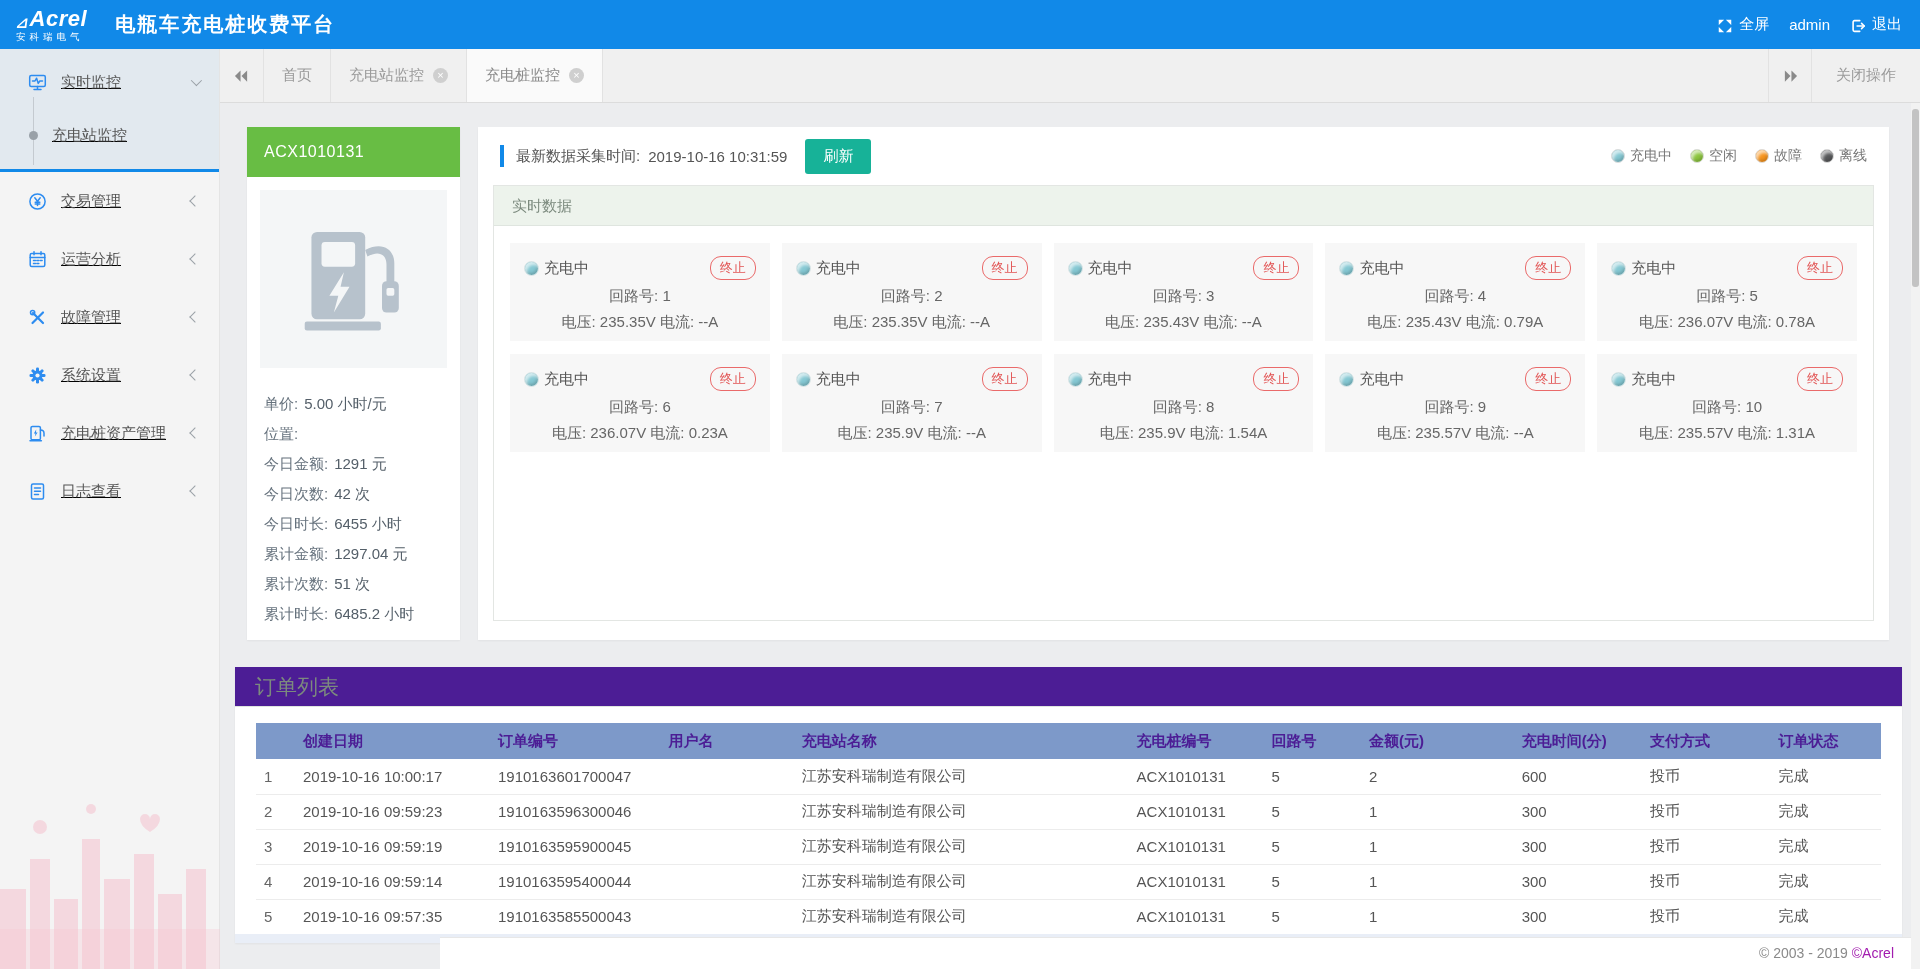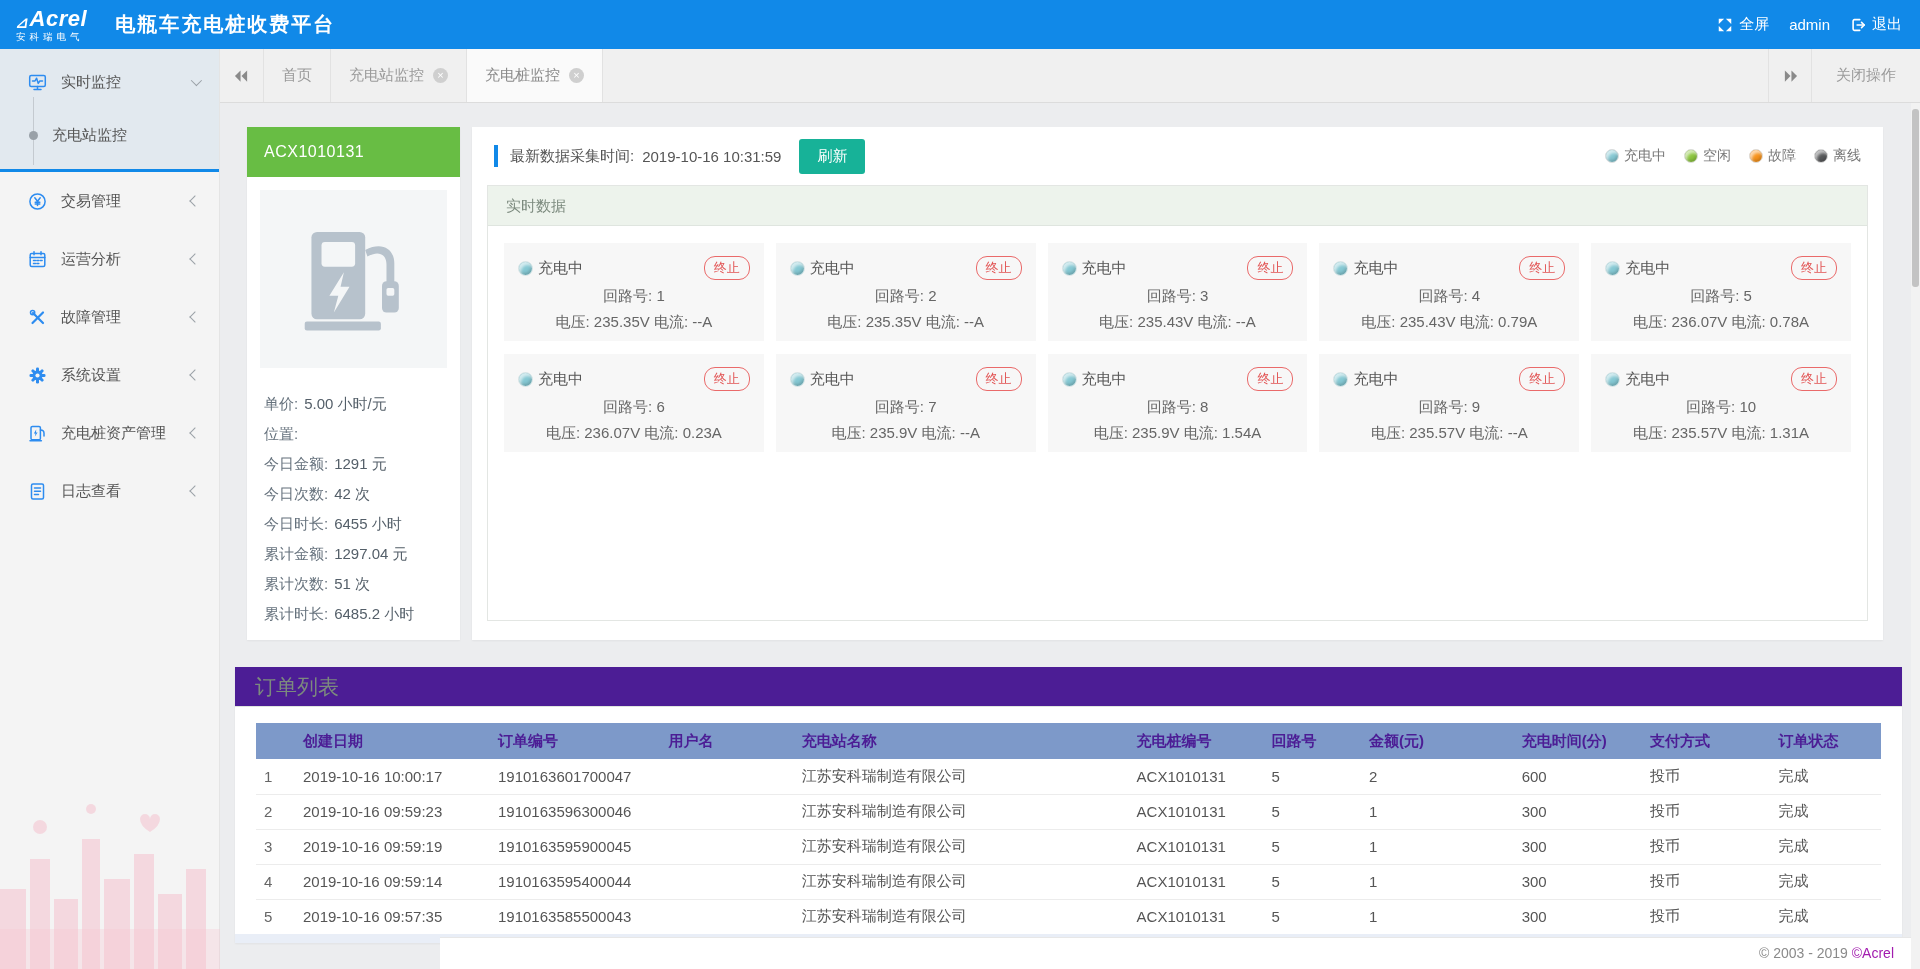--- a/index.html
+++ b/index.html
@@ -8,34 +8,34 @@
 
   
   .hdr { position:absolute; left:0; top:0; width:1920px; height:49px; background:#1189e8; display:flex; align-items:center; z-index:10; }
   .logo { margin-left:16px; color:#fff; line-height:1; }
   .logo-top { display:flex; align-items:flex-end; }
   .logo-mark { font-size:15px; font-weight:bold; margin-right:1px; transform:skewX(-8deg); }
   .logo-brand { font-size:22px; font-weight:bold; font-style:italic; letter-spacing:0.5px; }
   .logo-sub { font-size:9.5px; letter-spacing:4px; margin-top:2px; }
   .hdr-title { color:#fff; font-size:20px; font-weight:bold; margin-left:28px; letter-spacing:2px; }
   .hdr-right { margin-left:auto; margin-right:18px; display:flex; align-items:center; gap:20px; color:#fff; font-size:15px; }
-  .hdr-item { display:flex; align-items:center; gap:6px; cursor:pointer; }
+  .hdr-item { display:flex; align-items:flex-end; gap:6px; cursor:pointer; }
 
   
   .tabbar { position:absolute; left:220px; top:49px; right:0; height:54px; background:#f0f0f0; border-bottom:1px solid #dcdcdc; display:flex; align-items:stretch; z-index:5; }
   .tab-nav { width:44px; display:flex; align-items:center; justify-content:center; color:#777; border-right:1px solid #e2e2e2; cursor:pointer; }
   .tab-nav.right { border-left:1px solid #e2e2e2; }
   .tab { display:flex; align-items:center; padding:0 18px; font-size:15px; color:#9a9a9a; border-right:1px solid #e2e2e2; cursor:pointer; }
   .tab.active { background:#fafafa; color:#8a8a8a; }
   .tab-close { width:15px; height:15px; border-radius:50%; background:#cfcfcf; color:#fff; font-size:11px; line-height:15px; text-align:center; margin-left:9px; }
   .tab-spacer { flex:1; }
   .close-ops { display:flex; align-items:center; padding:0 24px; font-size:15px; color:#9a9a9a; cursor:pointer; }
 
   
-  .sidebar { position:absolute; left:0; top:49px; width:220px; bottom:0; background:#f4f4f4; border-right:1px solid #e4e4e4; z-index:6; }
+  .sidebar { position:absolute; left:0; top:49px; width:220px; bottom:0; background:#f4f4f4; border-right:1px solid #e4e4e4; z-index:6;text-decoration:underline; }
   .side-group-open { background:#e2e9ef; border-bottom:3px solid #1189e8; padding:6px 0 8px; }
   .side-item { height:54px; display:flex; align-items:center; padding:0 20px 0 28px; font-size:15px; color:#555; cursor:pointer; }
   .side-item .lbl { margin-left:14px; }
   .chev { width:8px; height:8px; border-right:1.6px solid #9aa0a6; border-bottom:1.6px solid #9aa0a6; margin-left:auto; }
   .chev.down { transform:rotate(45deg) translateY(-2px); }
   .chev.left { transform:rotate(135deg); }
   .side-sub { position:relative; height:52px; display:flex; align-items:center; padding-left:52px; font-size:15px; color:#555; cursor:pointer; }
   .side-sub::before { content:""; position:absolute; left:33px; top:-12px; bottom:-4px; width:1px; background:#c4cad0; }
   .side-sub::after { content:""; position:absolute; left:29px; top:22px; width:9px; height:9px; border-radius:50%; background:#99a1a8; }
   .sicon { width:19px; height:19px; flex:0 0 19px; }
@@ -46,21 +46,21 @@
 
   
   .station-card { position:absolute; left:27px; top:24px; width:213px; height:513px; background:#fff; box-shadow:0 1px 2px rgba(0,0,0,.05); }
   .card-head { height:50px; background:#68bd44; color:#fff; font-size:16px; line-height:50px; padding-left:17px; letter-spacing:.5px; }
   .icon-box { margin:13px; height:178px; background:#f4f6f7; display:flex; align-items:center; justify-content:center; }
   .stats { padding:8px 8px 0 17px; }
   .stat-row { line-height:30px; font-size:15px; color:#66727d; white-space:nowrap; }
   .stat-row .v { color:#545f69; margin-left:6px; }
 
   
-  .monitor-panel { position:absolute; left:252px; top:24px; width:1411px; height:513px; background:#fff; box-shadow:0 1px 2px rgba(0,0,0,.05); }
+  .monitor-panel { position:absolute; left:258px; top:24px; width:1411px; height:513px; background:#fff; box-shadow:0 1px 2px rgba(0,0,0,.05); }
   .info-row { height:58px; display:flex; align-items:center; padding:0 22px; }
   .vbar { width:4px; height:22px; background:#1189e8; margin-right:12px; }
   .info-lbl { font-size:15px; color:#555; }
   .info-time { font-size:15px; color:#555; margin-left:8px; }
   .refresh-btn { margin-left:18px; background:#17b298; border:none; color:#fff; font-size:15px; padding:8px 18px; border-radius:3px; cursor:pointer; font-family:inherit; }
   .legend { margin-left:auto; display:flex; align-items:center; gap:18px; }
   .legend-item { display:flex; align-items:center; gap:5px; font-size:14px; color:#777; }
   .ldot { width:14px; height:14px; border-radius:50%; border:1px solid #ddd; box-shadow:inset 2px 3px 3px rgba(255,255,255,.65), inset -1px -2px 3px rgba(0,0,0,.18); }
   .rt-panel { margin:0 15px; border:1px solid #e3e6e3; height:436px; }
   .rt-head { height:40px; background:#edf3ec; border-bottom:1px solid #dfe5df; line-height:40px; padding-left:18px; font-size:15px; color:#7c8a7e; }

